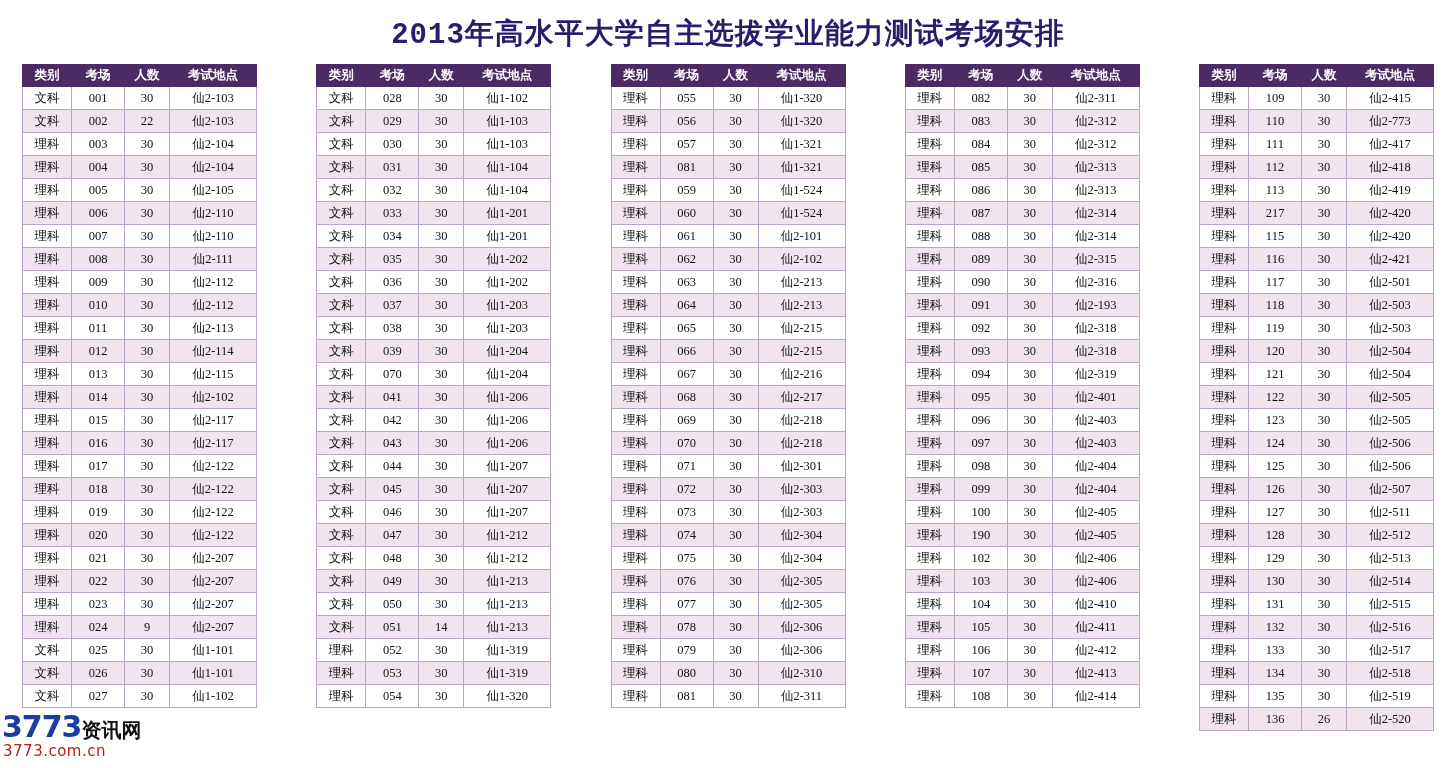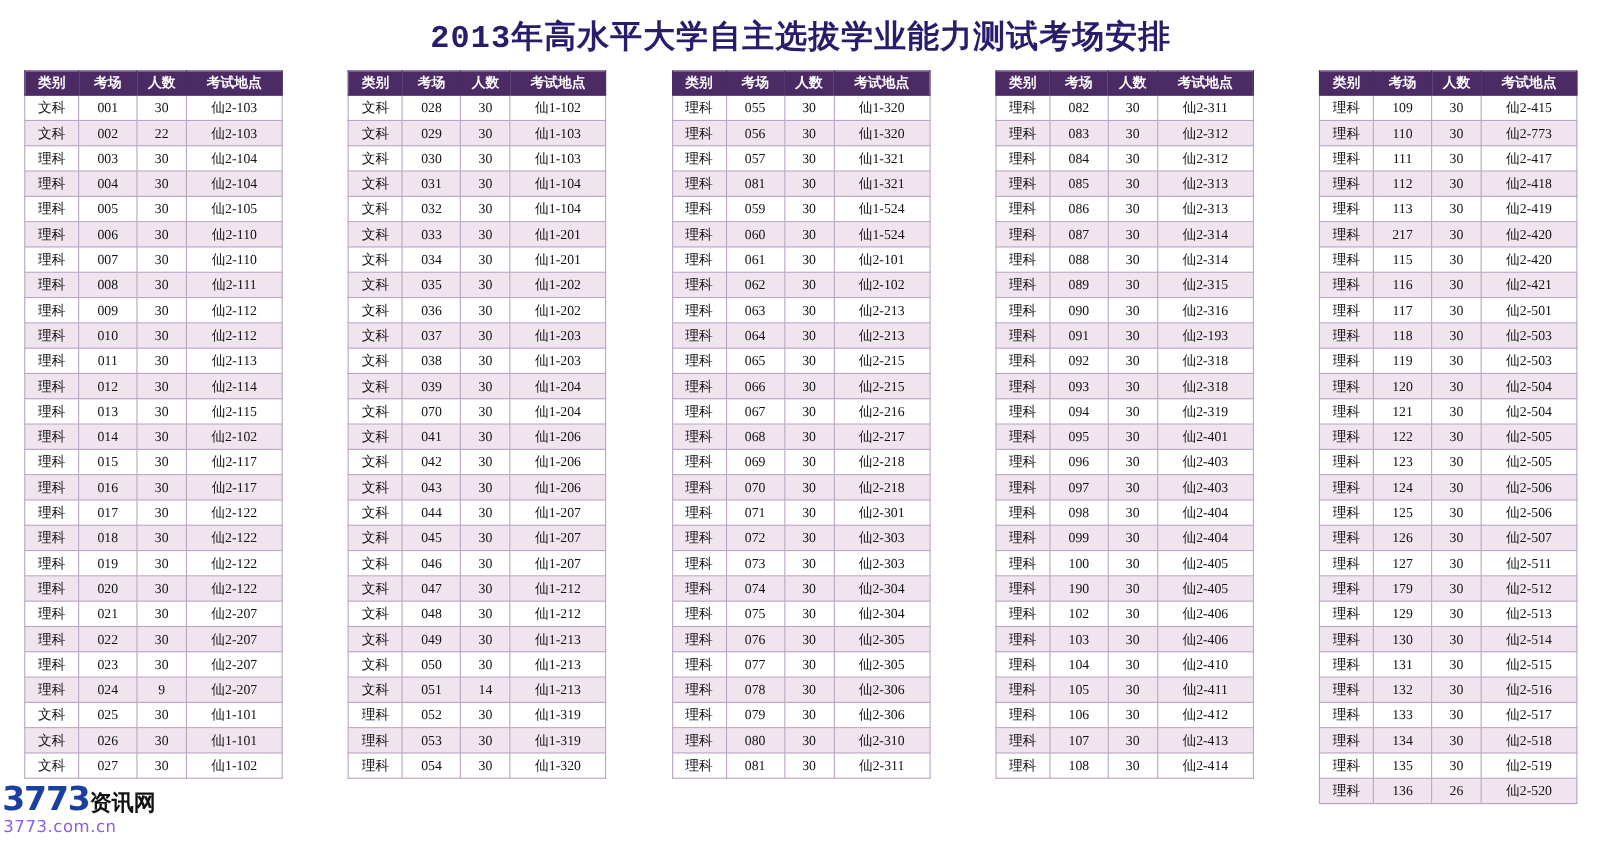--- a/index.html
+++ b/index.html
@@ -84,21 +84,21 @@
   }
   #wm-logo .wm-cn {
     color: #111111;
     font-size: 20px;
     font-family: "Liberation Serif", serif;
     letter-spacing: 0;
   }
   #wm-url {
     font-family: "DejaVu Sans", sans-serif;
     font-size: 15px;
-    color: #8b5cf6;
+    color: #b91c1c;
     padding-left: 3px;
     letter-spacing: 0.5px;
   }
 </style>
 </head>
 <body>
 
 <div id="page-title">2013年高水平大学自主选拔学业能力测试考场安排</div>
 
 <div id="tables-wrap">
@@ -917,21 +917,21 @@
           <td class="c-place">仙2-507</td>
         </tr>
         <tr class="odd">
           <td class="c-cat">理科</td>
           <td class="c-room">127</td>
           <td class="c-num">30</td>
           <td class="c-place">仙2-511</td>
         </tr>
         <tr class="even">
           <td class="c-cat">理科</td>
-          <td class="c-room">179</td>
+          <td class="c-room">128</td>
           <td class="c-num">30</td>
           <td class="c-place">仙2-512</td>
         </tr>
         <tr class="odd">
           <td class="c-cat">理科</td>
           <td class="c-room">129</td>
           <td class="c-num">30</td>
           <td class="c-place">仙2-513</td>
         </tr>
         <tr class="even">

